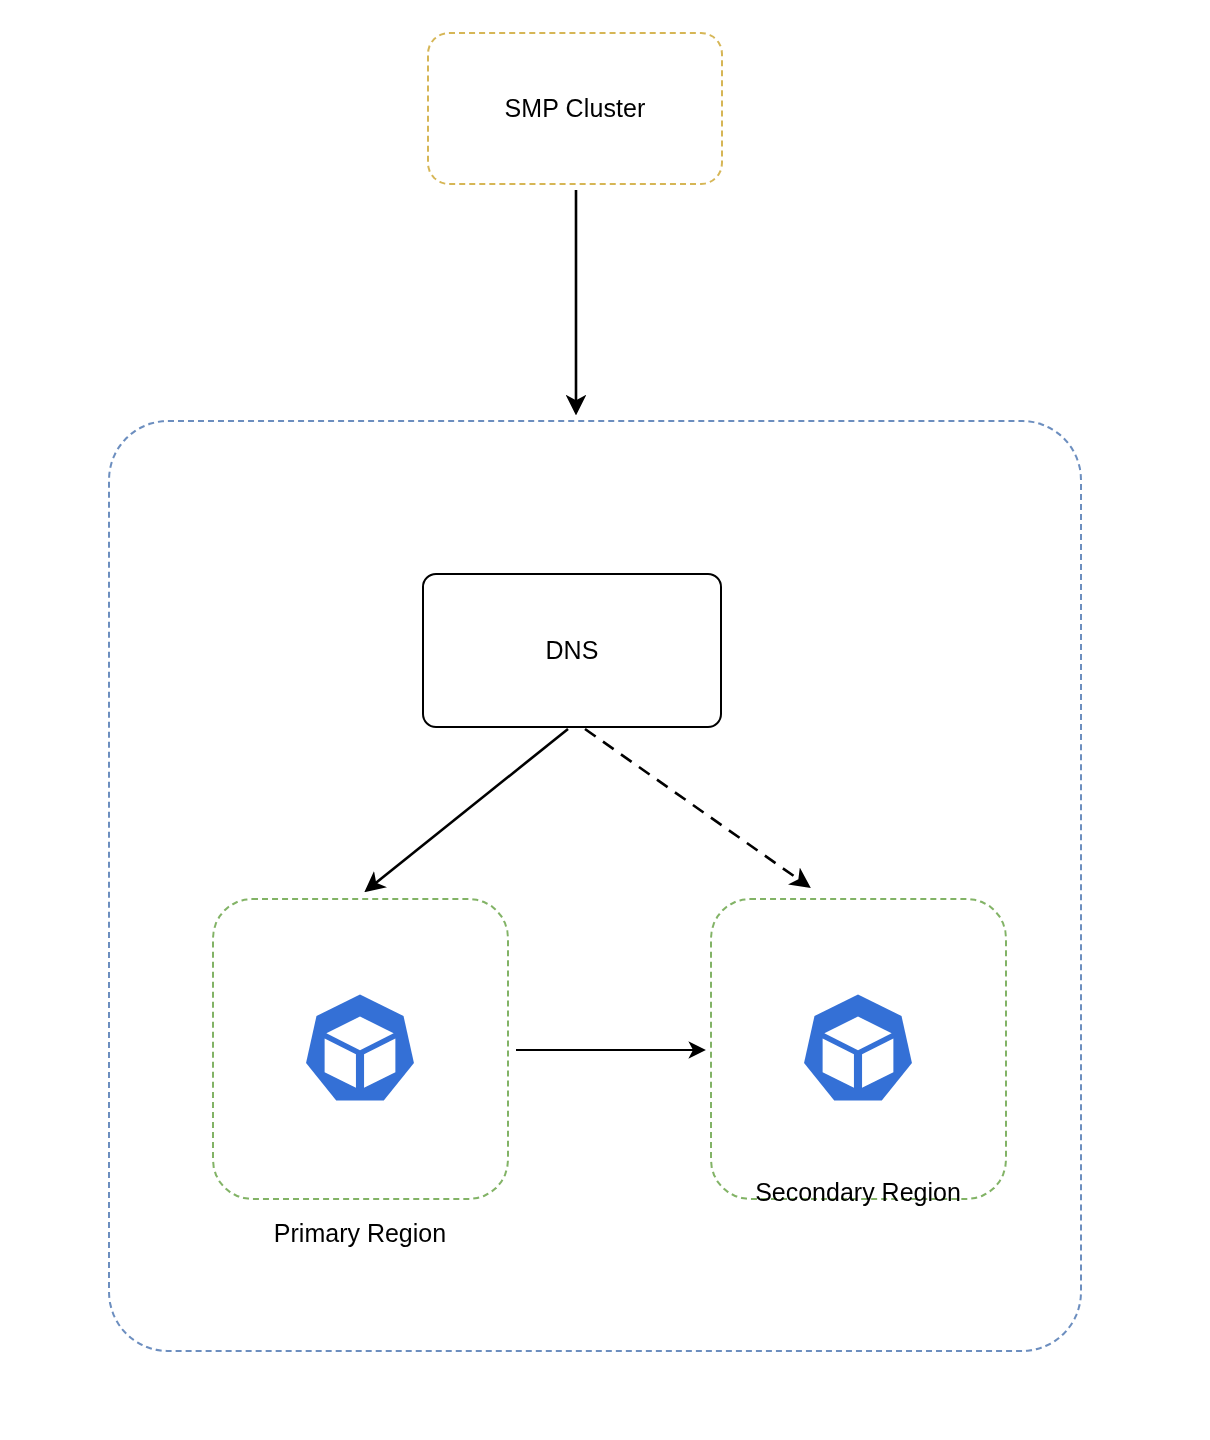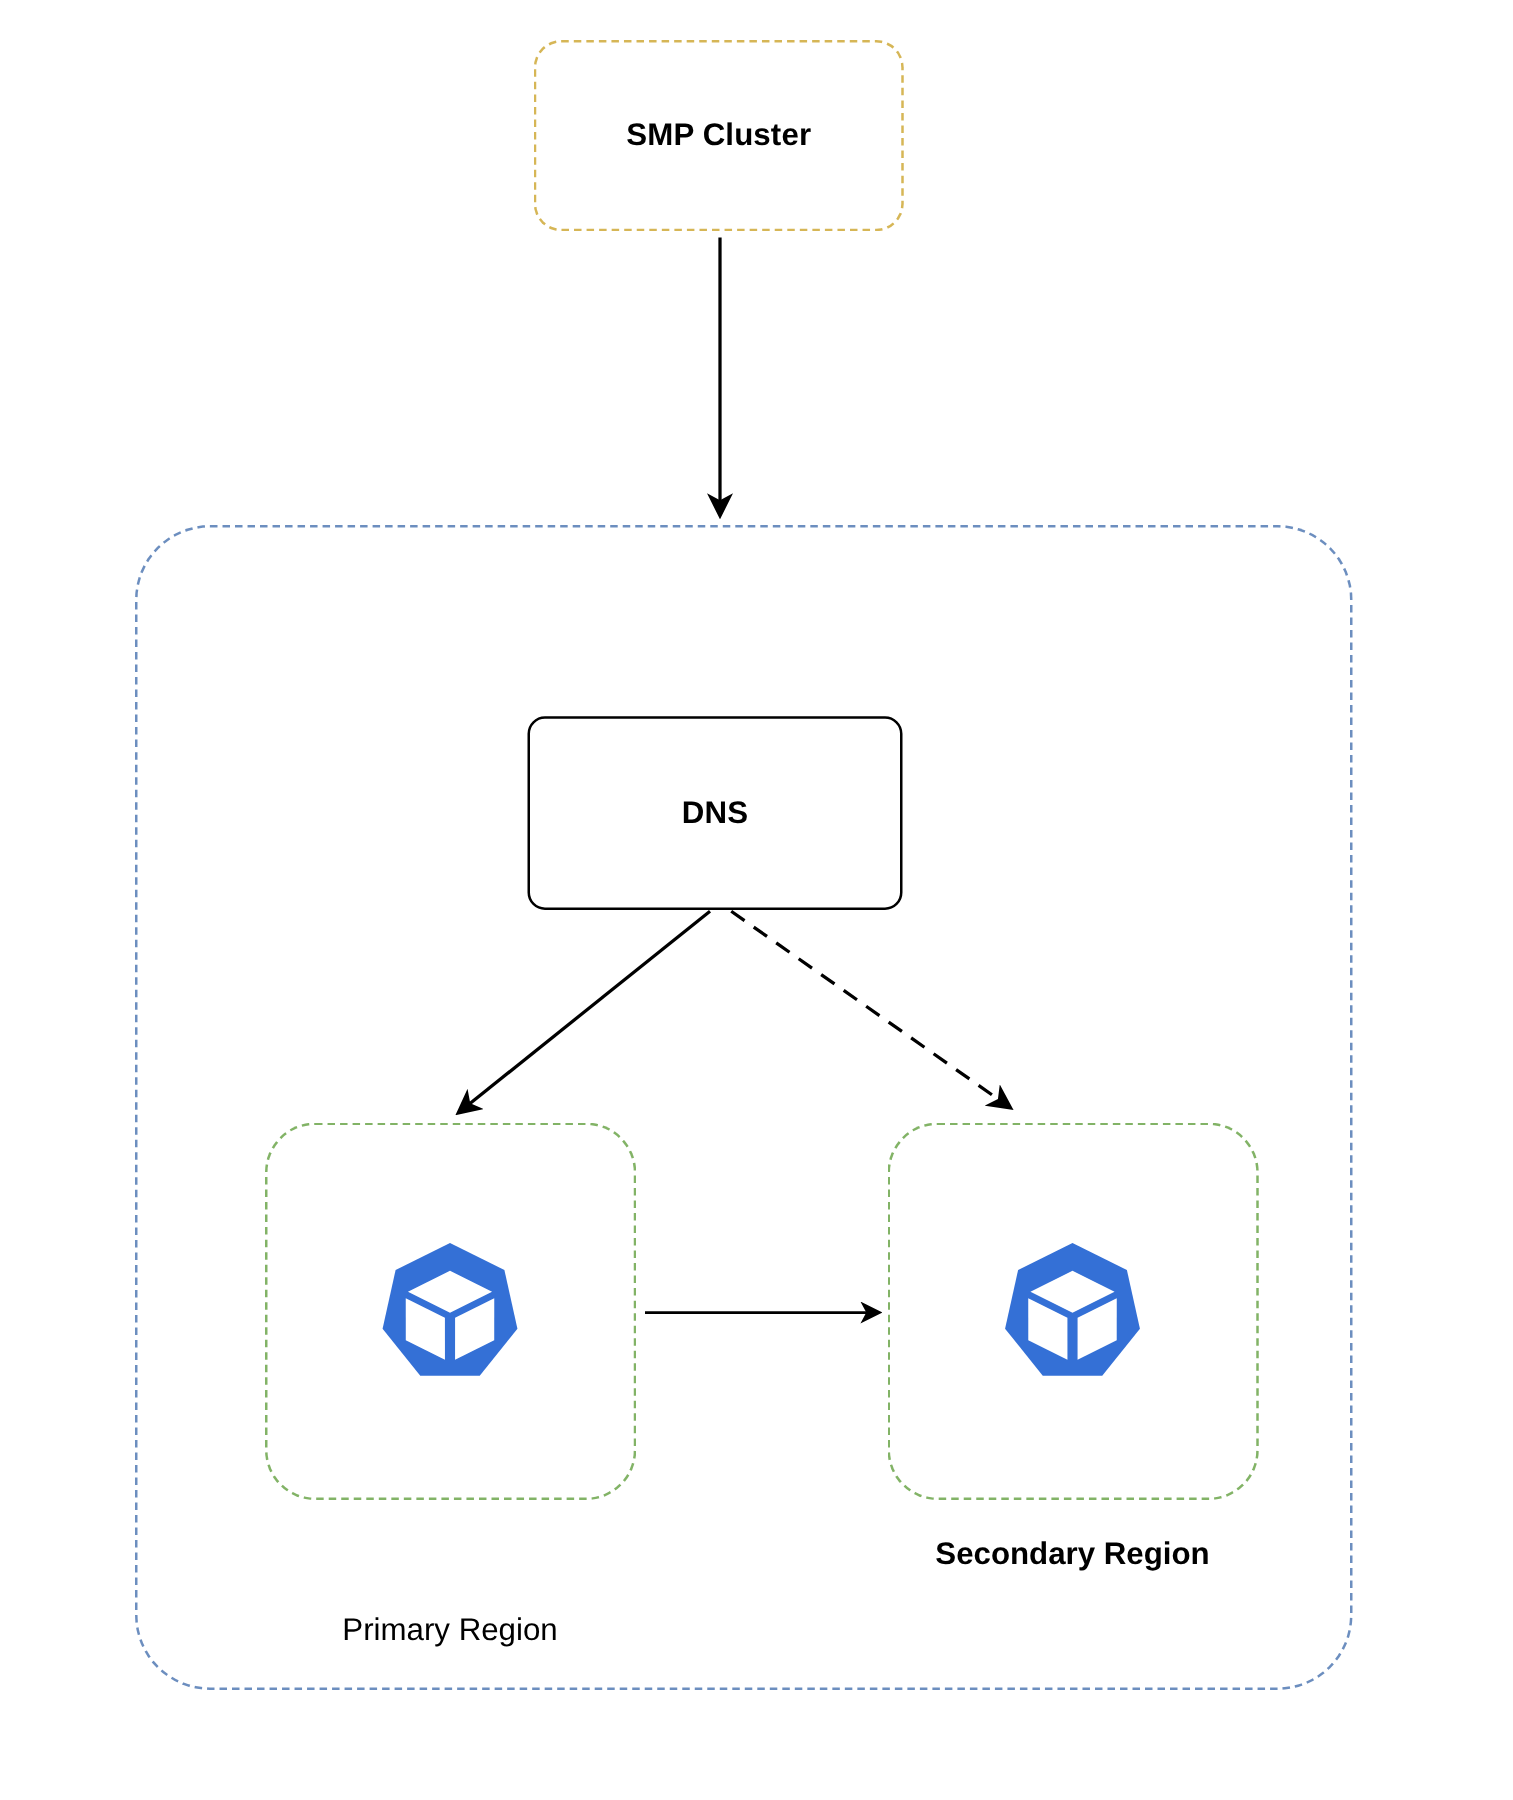--- a/index.html
+++ b/index.html
@@ -86,42 +86,40 @@
     top: 898px;
   }
 
   .node-label {
     font-size: 25px;
     color: #000000;
     line-height: 1;
     text-align: center;
     white-space: nowrap;
     letter-spacing: 0.1px;
-    font-weight: bold;
   }
 
   .caption {
     position: absolute;
     font-size: 25px;
     color: #000000;
     line-height: 1;
     text-align: center;
     white-space: nowrap;
     width: 300px;
   }
 
   .caption-primary {
     left: 210px;
-    top: 1292px;
+    top: 1221px;
   }
 
   .caption-secondary {
     left: 708px;
-    top: 1231px;
-    font-weight: bold;
+    top: 1180px;
   }
 
   
   .k8s-logo {
     position: absolute;
     width: 116px;
     height: 116px;
   }
   .k8s-primary {
     left: 302px;

